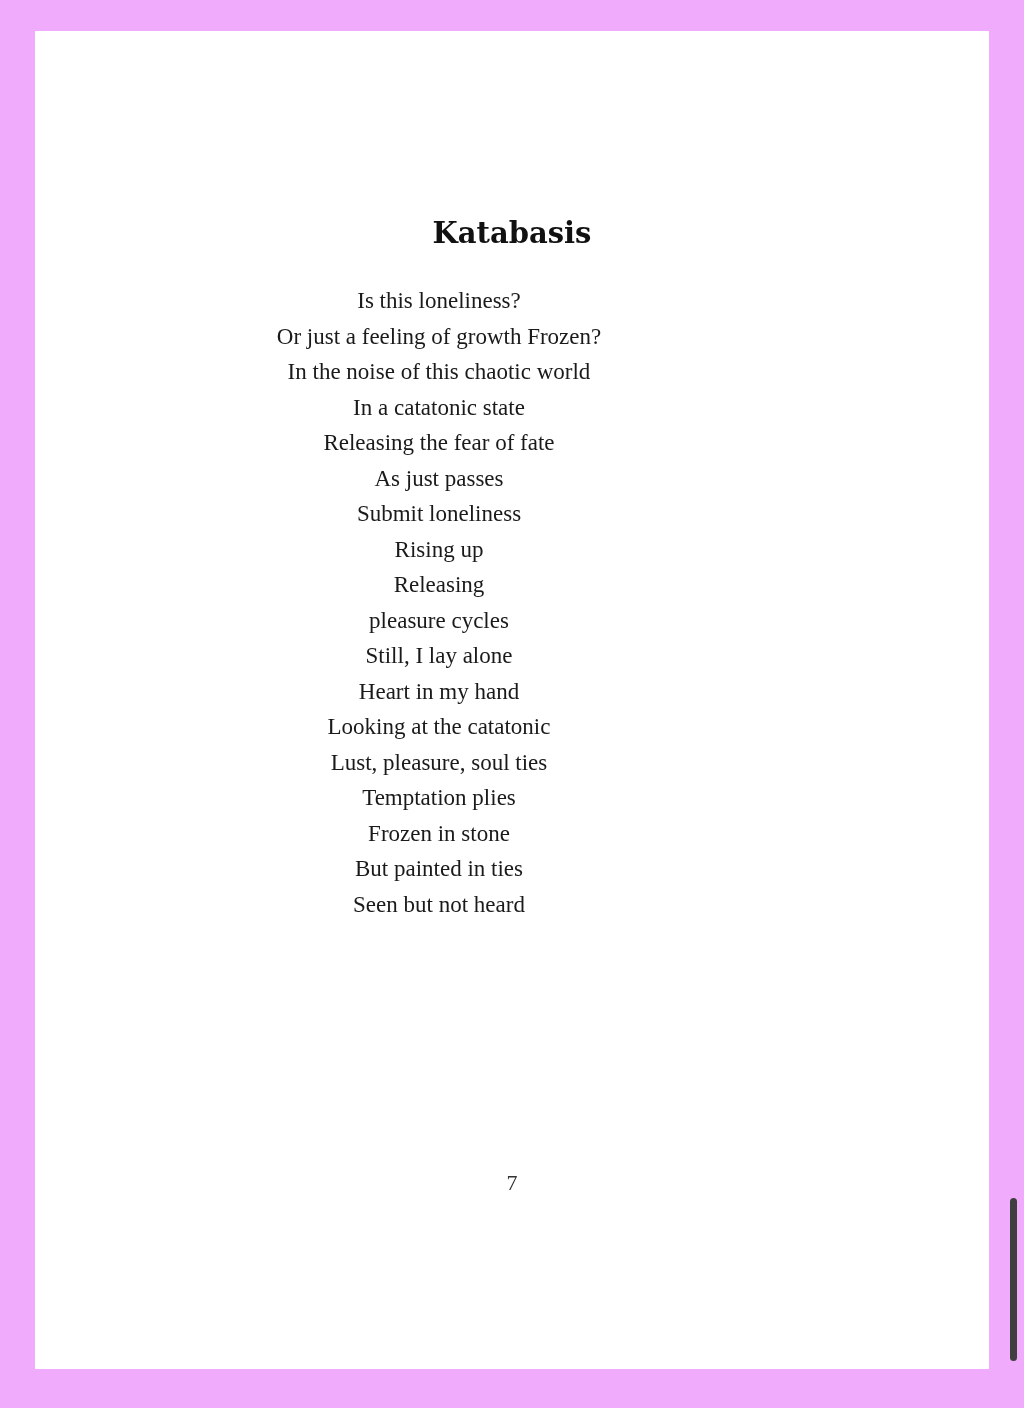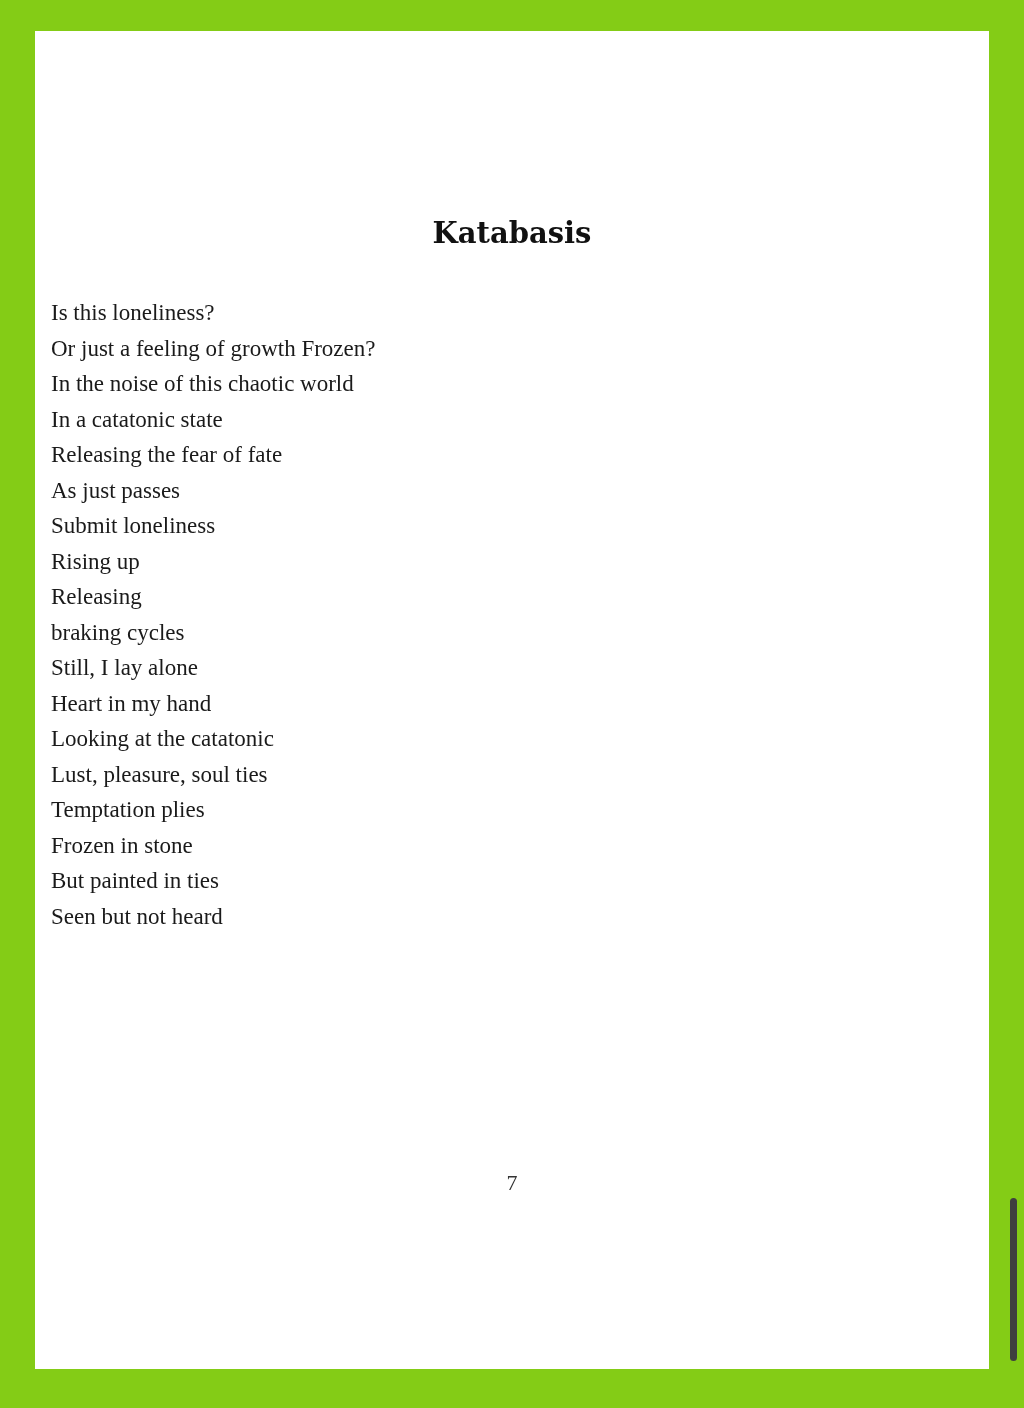--- a/index.html
+++ b/index.html
@@ -7,21 +7,21 @@
       padding: 0;
       width: 1024px;
       height: 1408px;
       background: #808080;
       overflow: hidden;
     }
     .viewer {
       position: relative;
       width: 1024px;
       height: 1408px;
-      background: #84cc16;
+      background: #f0abfc;
     }
     .page {
       position: absolute;
       left: 35px;
       top: 31px;
       width: 954px;
       height: 1338px;
       background: #ffffff;
     }
     .title {
@@ -35,23 +35,24 @@
       font-size: 29px;
       line-height: 36px;
       color: #111111;
       margin: 0;
     }
     .poem {
       position: absolute;
       left: 0;
       top: 248px;
       width: 800px;
-      margin: 16px;
+      margin: 4px;
       padding: 0;
       list-style: none;
+      text-align: center;
       font-family: "Liberation Serif", "DejaVu Serif", serif;
       font-size: 23px;
       color: #1a1a1a;
     }
     .poem li {
       height: 35.5px;
       line-height: 35.5px;
       white-space: nowrap;
     }
     .page-number {
@@ -91,21 +92,21 @@
     <ul class="poem">
       <li>Is this loneliness?</li>
       <li>Or just a feeling of growth Frozen?</li>
       <li>In the noise of this chaotic world</li>
       <li>In a catatonic state</li>
       <li>Releasing the fear of fate</li>
       <li>As just passes</li>
       <li>Submit loneliness</li>
       <li>Rising up</li>
       <li>Releasing</li>
-      <li>braking cycles</li>
+      <li>pleasure cycles</li>
       <li>Still, I lay alone</li>
       <li>Heart in my hand</li>
       <li>Looking at the catatonic</li>
       <li>Lust, pleasure, soul ties</li>
       <li>Temptation plies</li>
       <li>Frozen in stone</li>
       <li>But painted in ties</li>
       <li>Seen but not heard</li>
     </ul>
     <div class="page-number">7</div>

